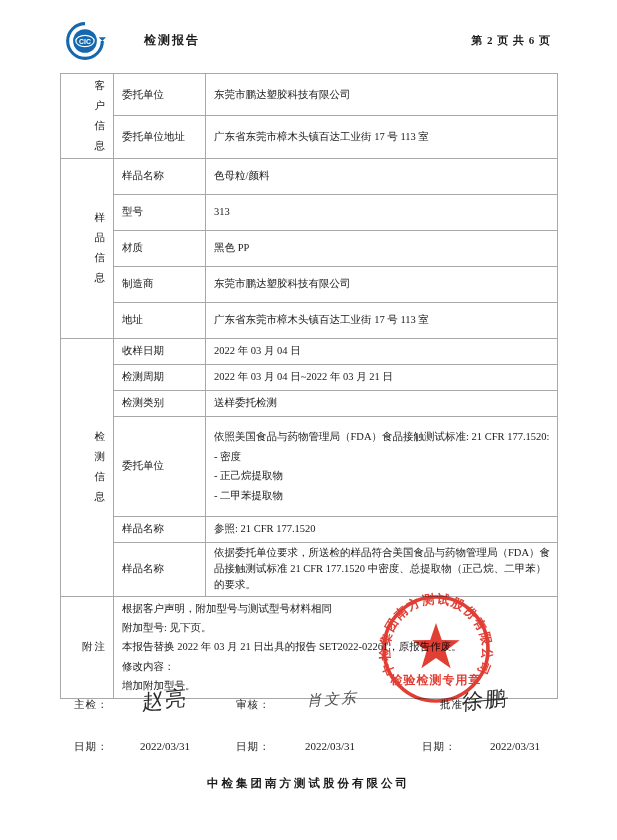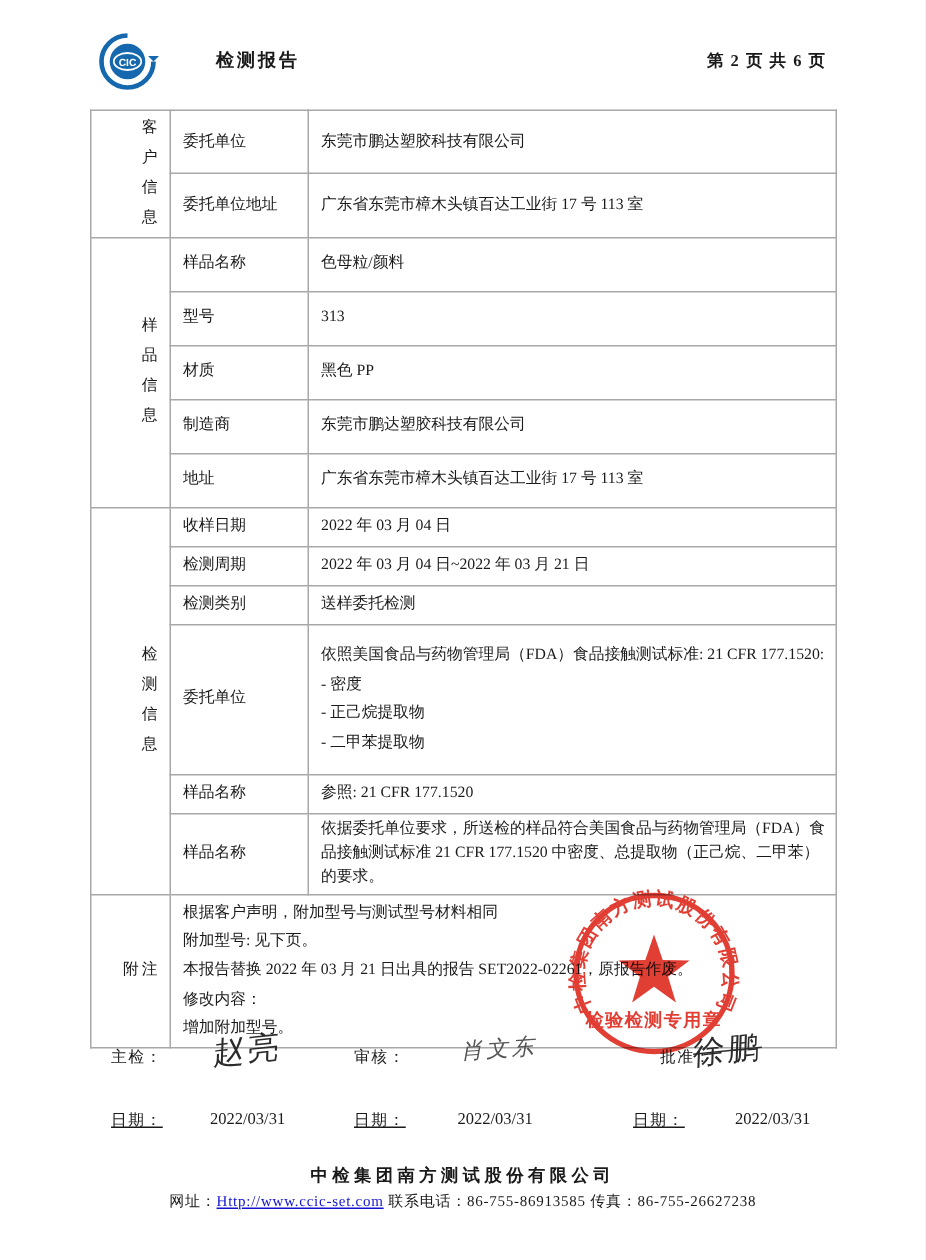--- a/index.html
+++ b/index.html
@@ -37,21 +37,21 @@
   
   .stamp{position:absolute;left:372px;top:592px;width:128px;height:118px;
          mix-blend-mode:multiply;opacity:.88;pointer-events:none;}
   
   .sig-area{position:absolute;left:60px;top:682px;width:497px;height:86px;font-size:10.5px;}
   .sig-label{position:absolute;font-weight:normal;letter-spacing:1px;}
   .sig-name{position:absolute;font-size:21px;color:#2b2b2b;
             transform:rotate(-6deg) skewX(-8deg);letter-spacing:2px;}
   .sig-name.small{font-size:15px;transform:rotate(-4deg) skewX(-14deg);color:#555;}
   .sig-name.tail{text-decoration:line-through;text-decoration-thickness:1px;}
-  .date-label{position:absolute;top:58px;letter-spacing:1px;text-decoration:underline;}
+  .date-label{position:absolute;top:58px;letter-spacing:1px;}
   .date-val{position:absolute;top:58px;font-size:11px;}
   
   .footer{position:absolute;left:0;top:776px;width:617px;text-align:center;}
   .f-company{font-size:11.5px;font-weight:bold;letter-spacing:3px;}
   .f-line{font-size:10px;margin-top:3px;letter-spacing:.5px;}
   .f-link{color:#1414cc;text-decoration:underline;}
 </style>
 </head>
 <body>
 
@@ -171,20 +171,15 @@
     </defs>
     <text font-size="12.5" font-weight="bold" fill="#dd2318" letter-spacing="1.5" font-family="Liberation Serif, serif">
       <textPath href="#arcTop" startOffset="2">中检集团南方测试股份有限公司</textPath>
     </text>
     <path fill="#dd2318" d="M64 31 l5.8 17.0 17.9 0.3 -14.3 10.8 5.2 17.2 -14.6 -10.4 -14.6 10.4 5.2 -17.2 -14.3 -10.8 17.9 -0.3 z"></path>
     <text x="64" y="92" text-anchor="middle" font-size="12" font-weight="bold" fill="#dd2318" letter-spacing="1" font-family="Liberation Serif, serif">检验检测专用章</text>
   </svg>
 
   <div class="footer">
     <div class="f-company">中检集团南方测试股份有限公司</div>
-    <div class="f-line">
-      <span>网址：</span><span class="f-link">Http://www.ccic-set.com</span>
-      <span>联系电话：</span><span>86-755-86913585</span>
-      <span>传真：</span><span>86-755-26627238</span>
-    </div>
   </div>
 
 </div>
 
 </body></html>

